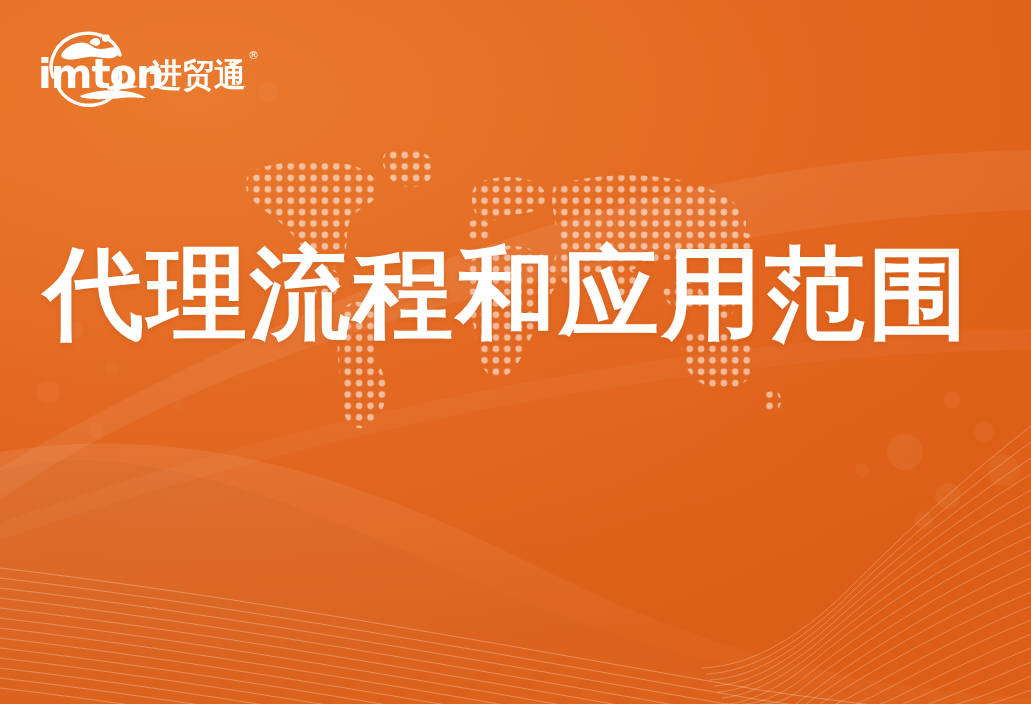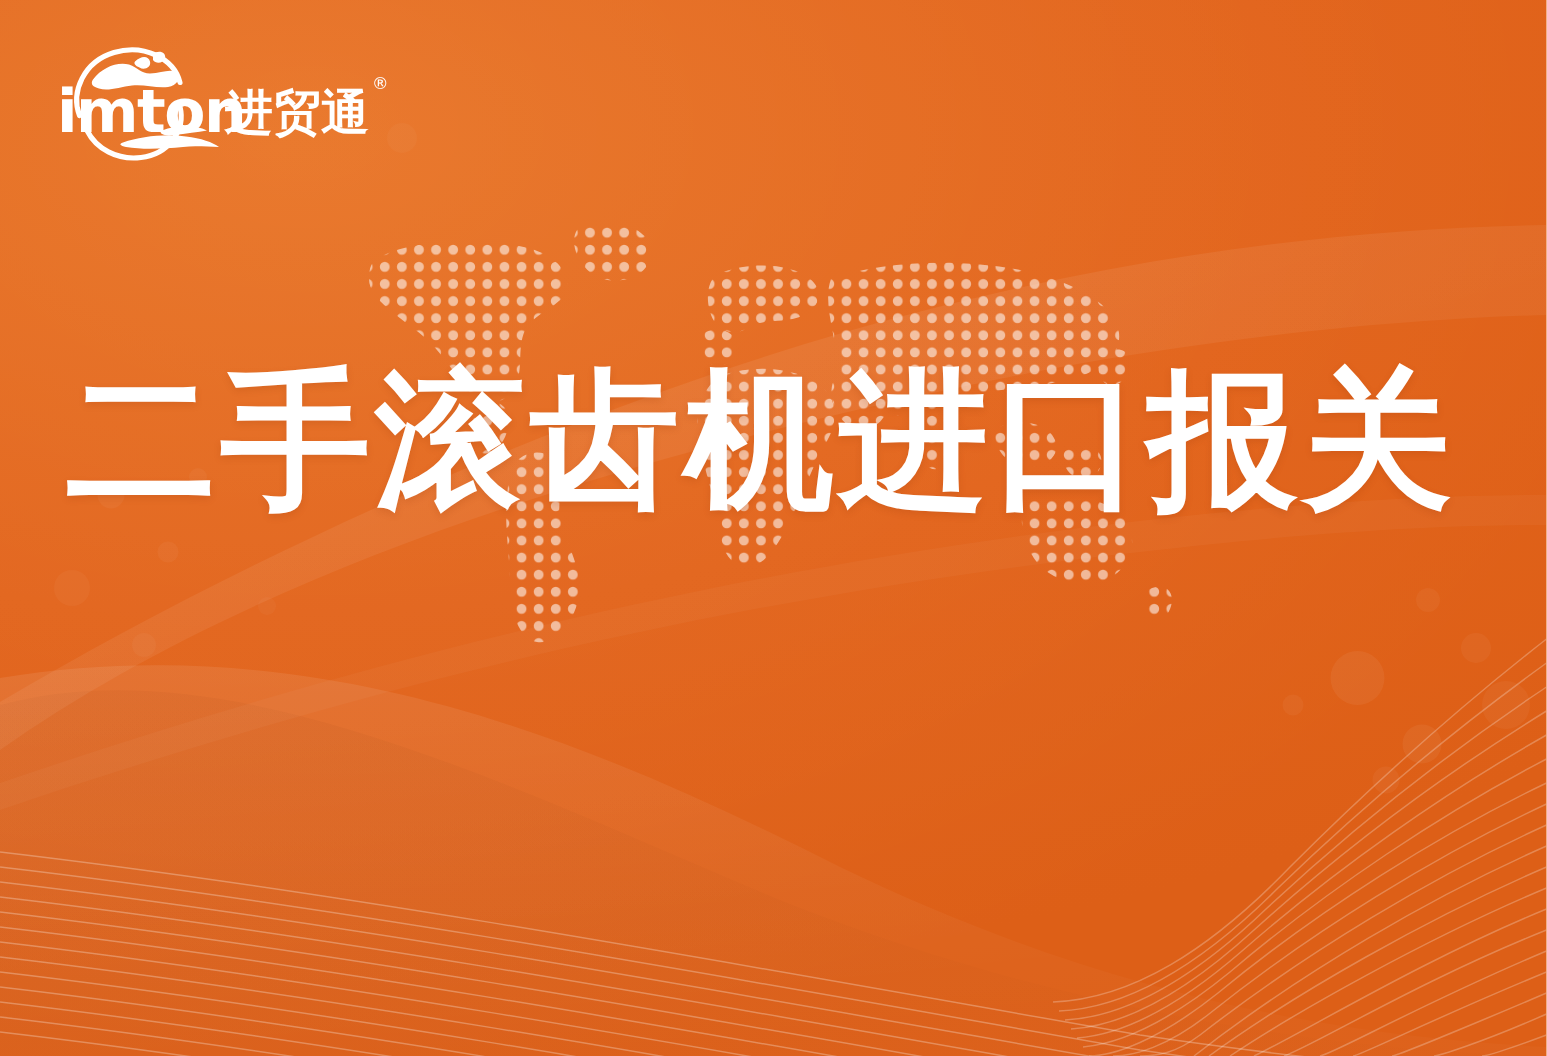--- a/index.html
+++ b/index.html
@@ -271,16 +271,16 @@
 
       <text x="0" y="63" fill="#ffffff" font-family="'DejaVu Sans','Liberation Sans',sans-serif" font-size="40" font-weight="700" letter-spacing="-1">imton</text>
 
       <text x="112" y="61" fill="#ffffff" font-family="'DejaVu Sans','Liberation Sans',sans-serif" font-size="32" font-weight="700" letter-spacing="0">进贸通</text>
 
       <text x="210" y="34" fill="#ffffff" font-family="'DejaVu Sans','Liberation Sans',sans-serif" font-size="11">®</text>
     </svg>
   </div>
 
   <div class="headline">
-    <div class="headline-line">二手滚齿机进口报关</div>
+    <div class="headline-line">代理流程和应用范围</div>
   </div>
 
 </div>
 
 </body></html>

